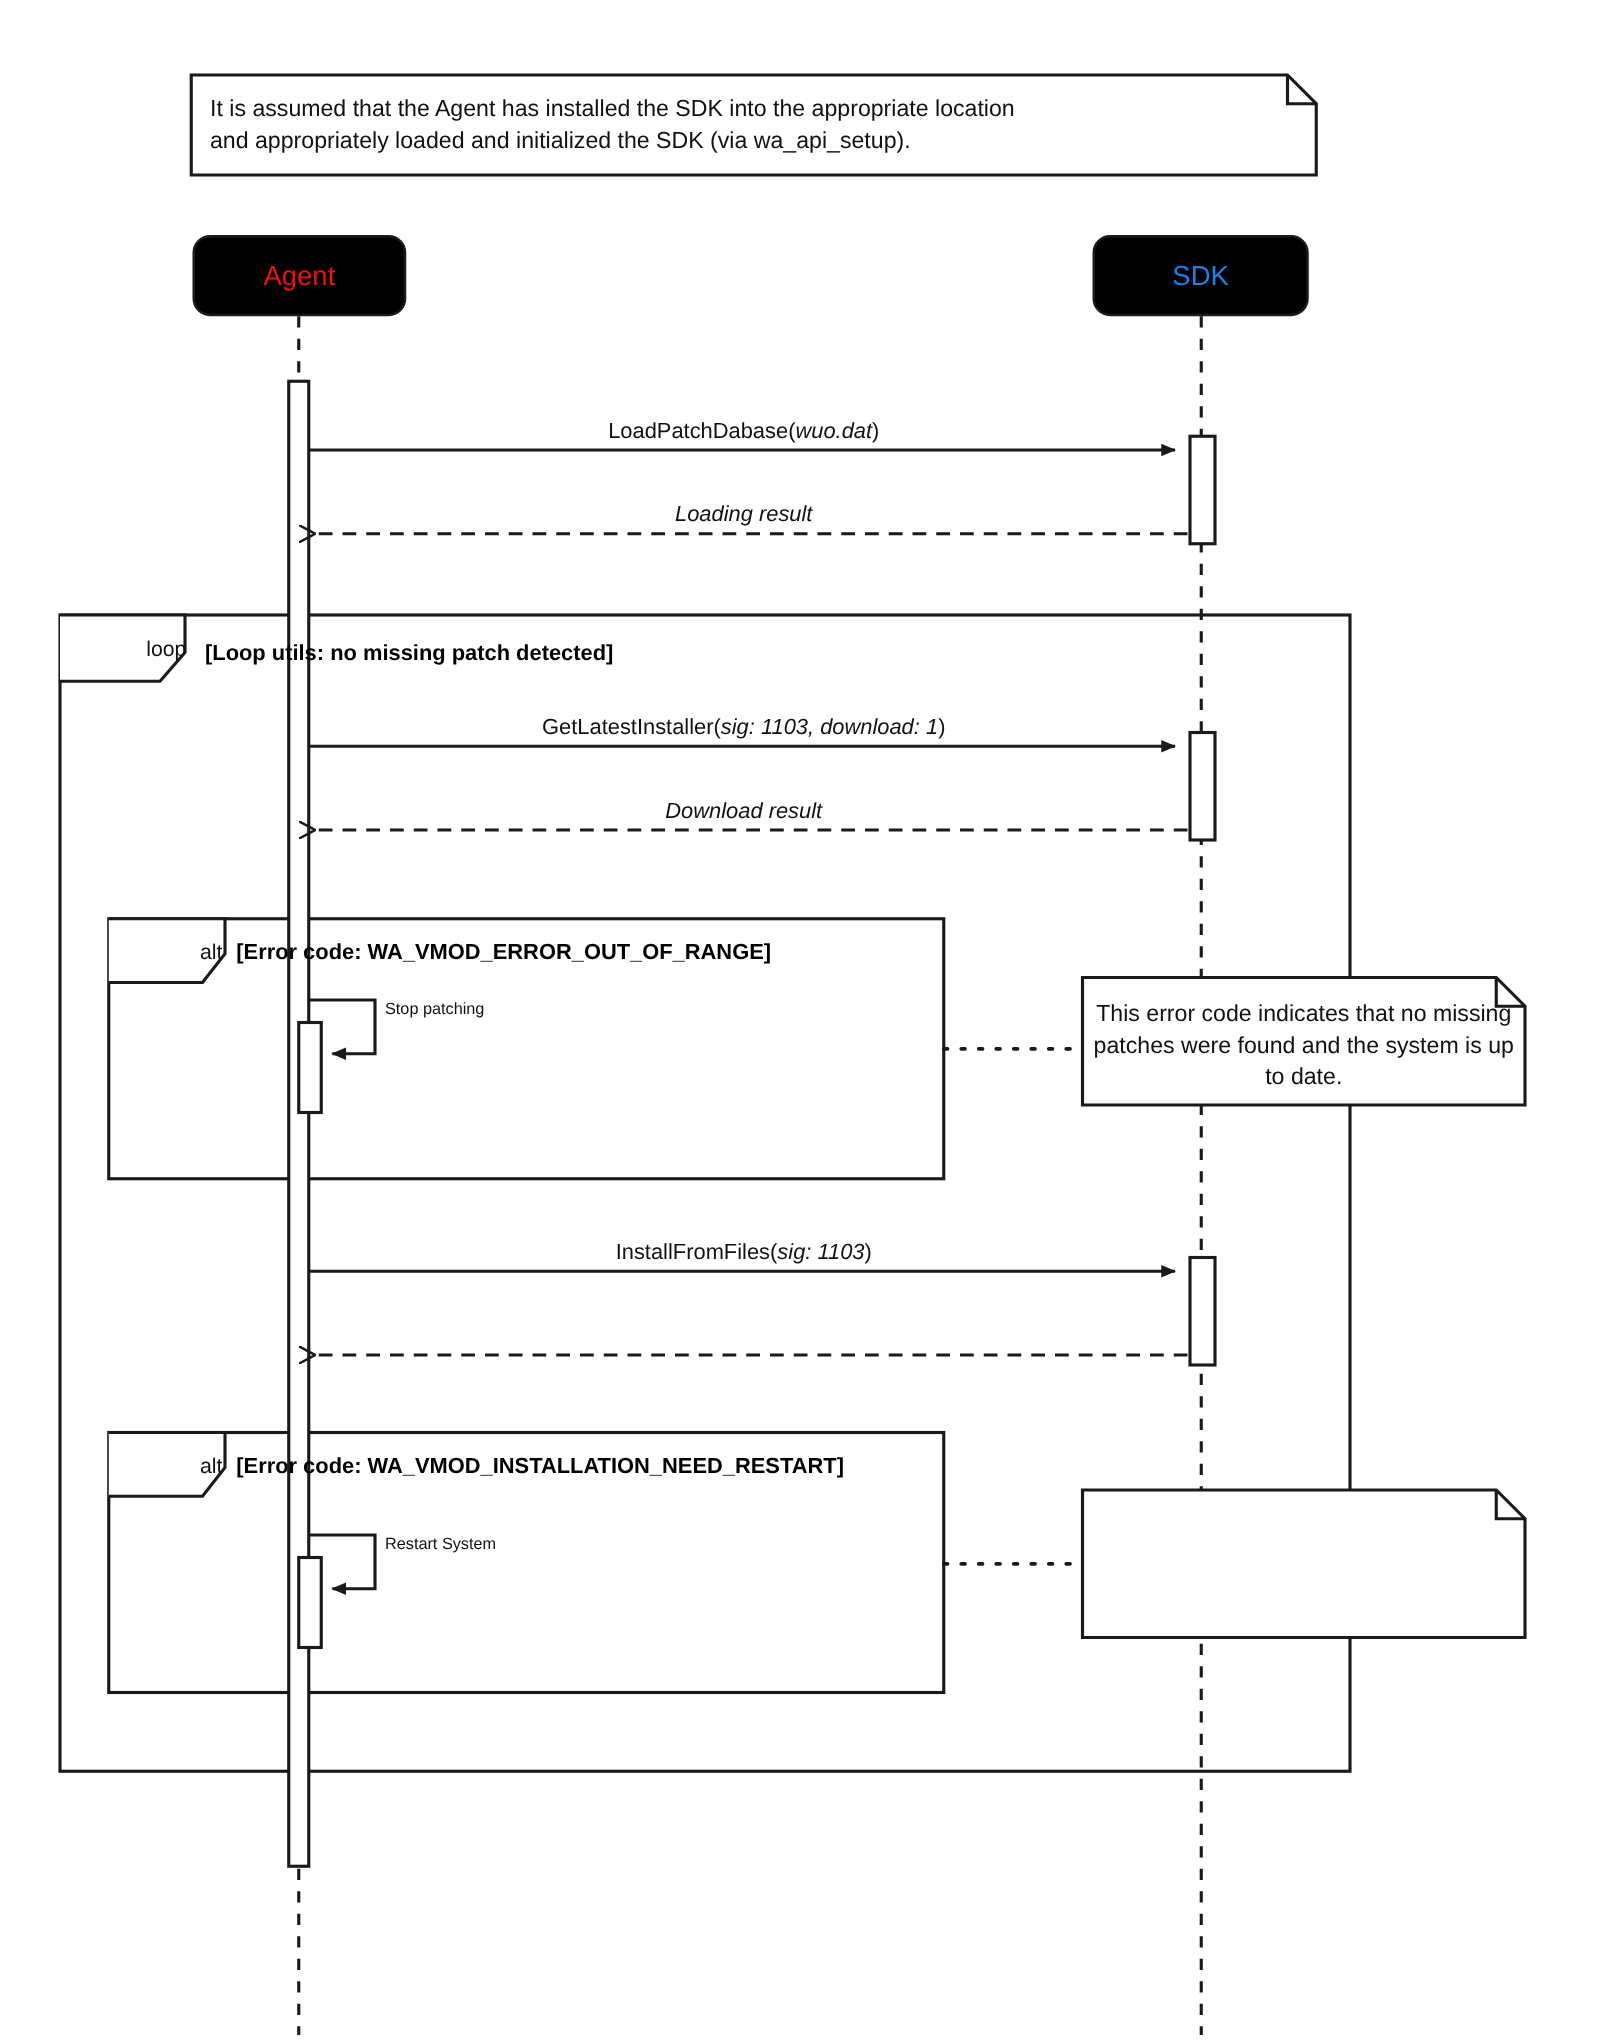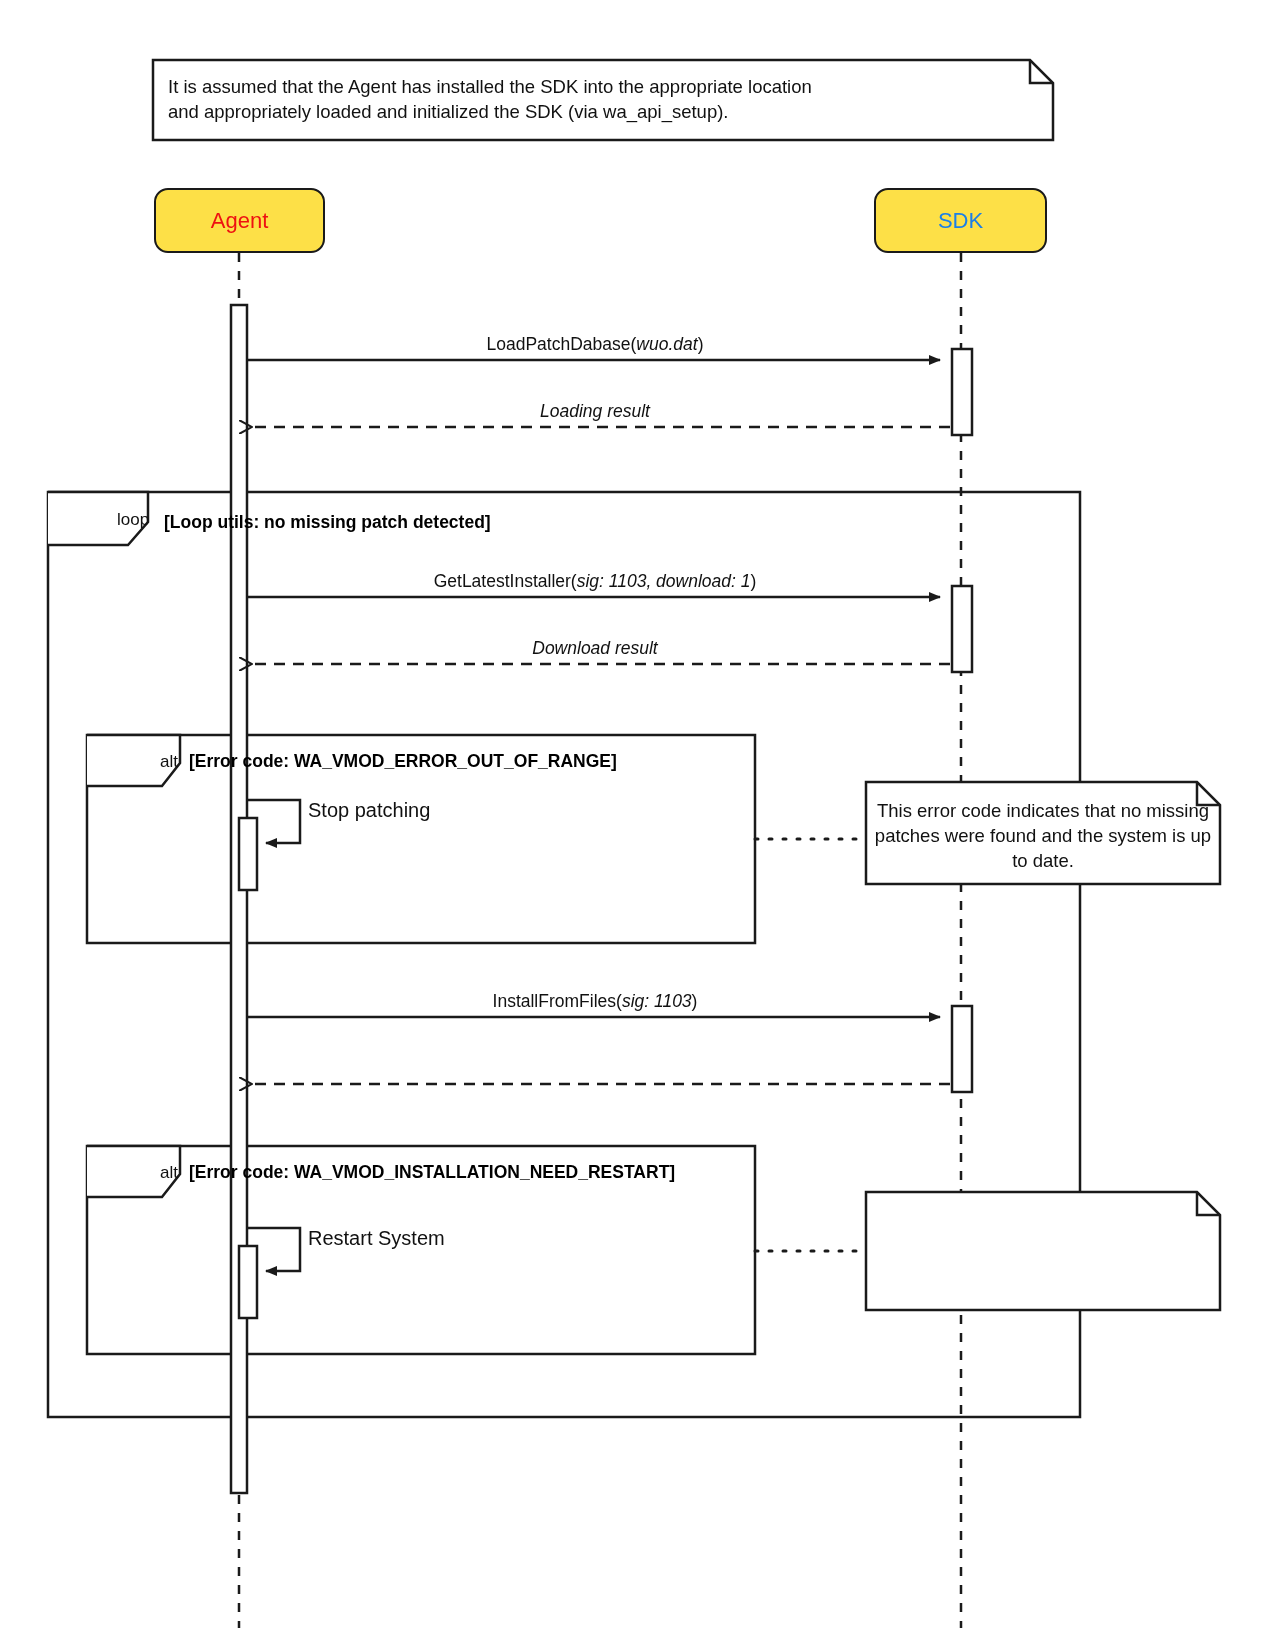--- a/index.html
+++ b/index.html
@@ -34,21 +34,21 @@
   .participant-name {
     font-size: 22px;
     text-align: center;
     width: 100%;
     left: 0;
   }
   .participant-box {
     position: absolute;
     border: 2.5px solid #1a1a1a;
     border-radius: 14px;
-    background: #fde047;
+    background: #000000;
     box-sizing: border-box;
     display: flex;
     align-items: center;
     justify-content: center;
   }
   .note-text {
     position: absolute;
     font-size: 18.5px;
     line-height: 25px;
     color: #111111;
@@ -68,21 +68,21 @@
     margin-left: 36px;
   }
   .frag-guard {
     position: absolute;
     font-size: 17.5px;
     font-weight: bold;
     color: #000000;
   }
   .self-label {
     position: absolute;
-    font-size: 20px;
+    font-size: 13px;
     color: #111111;
   }
 </style>
 </head>
 <body>
 
 <div id="diagram">
 
   <svg id="svg-layer" viewBox="0 0 1280 1634">
     <defs>

